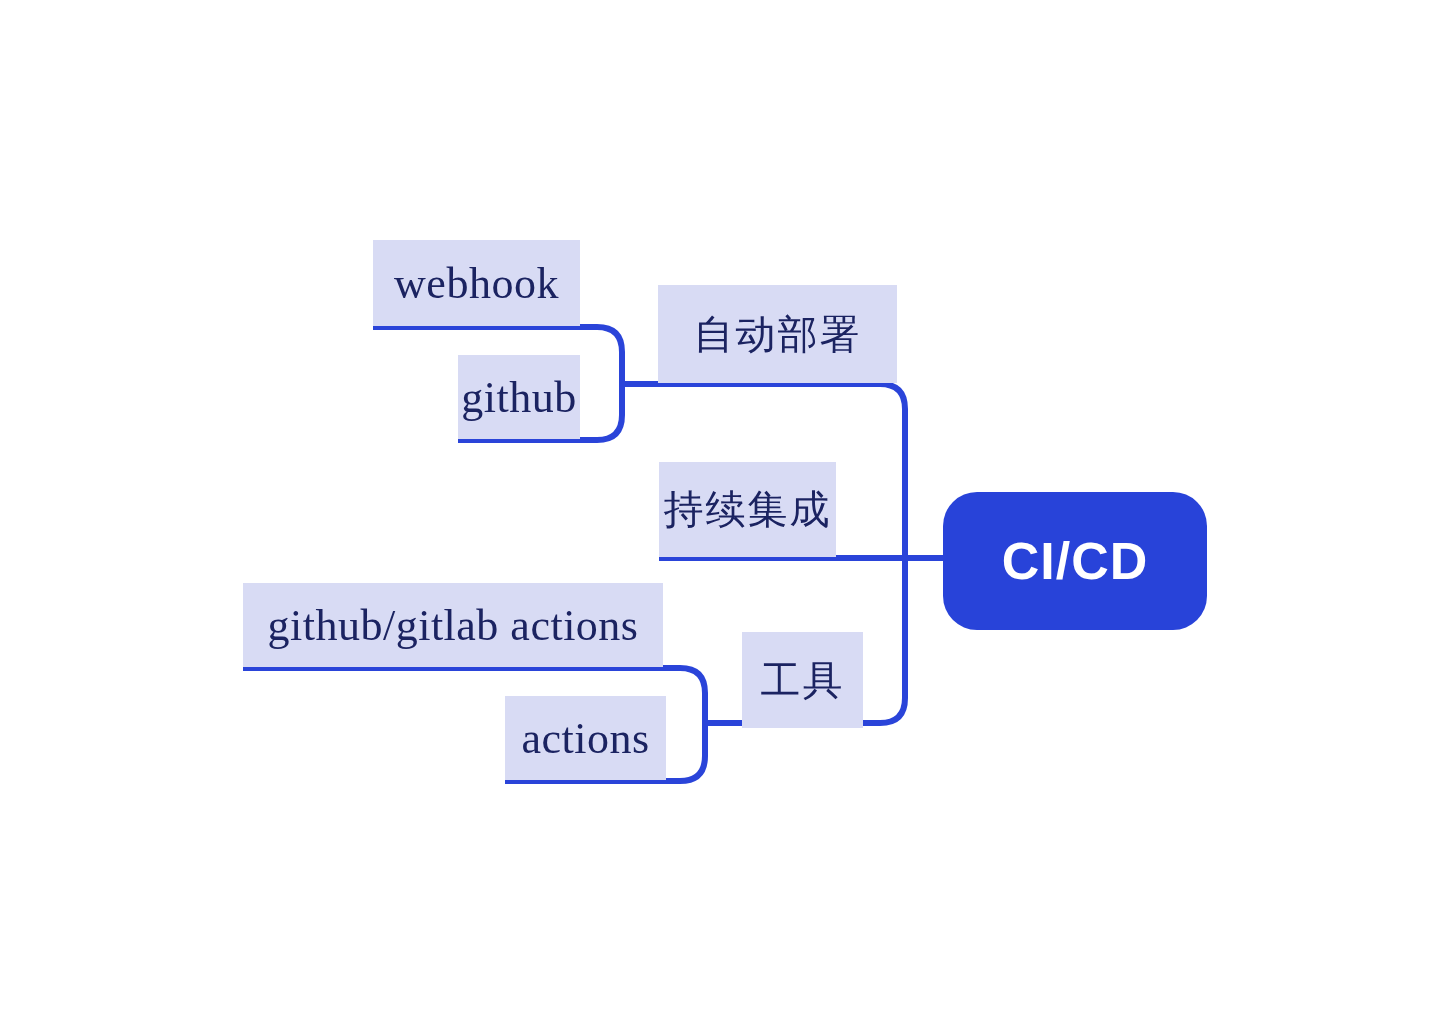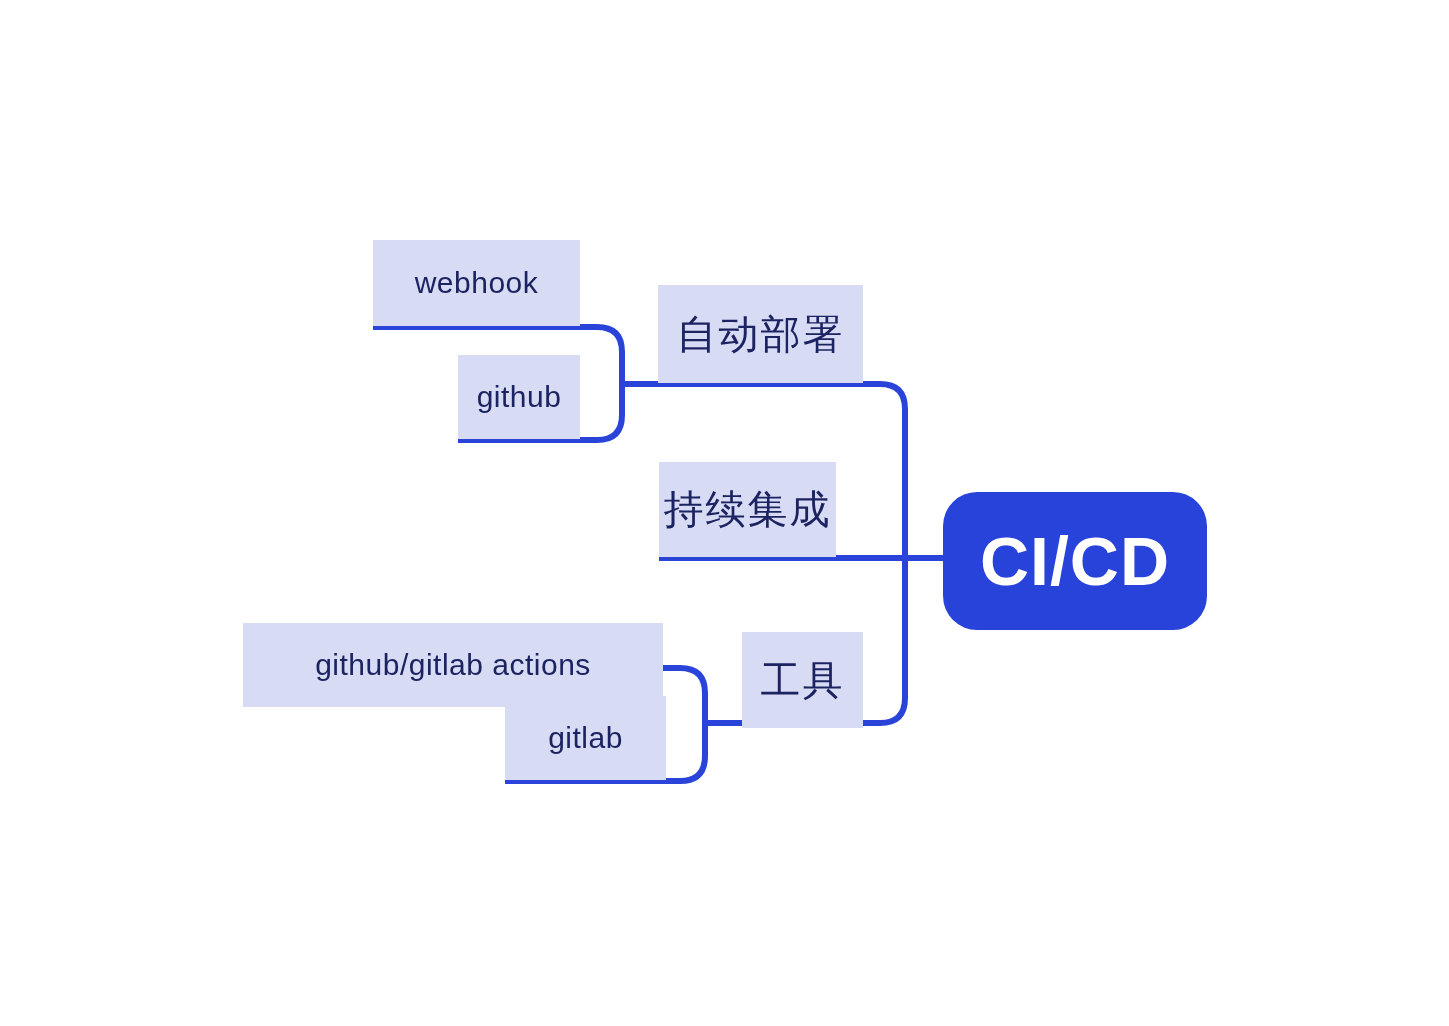--- a/index.html
+++ b/index.html
@@ -33,42 +33,43 @@
     display: flex;
     align-items: center;
     justify-content: center;
     box-sizing: border-box;
     background: var(--node-bg, #D8DBF4);
     color: var(--node-text, #1B2361);
     white-space: nowrap;
     cursor: default;
   }
   .node.latin {
-    font-size: 30px;
+    font-size: 44px;
     letter-spacing: 0.5px;
+    font-family: Liberation Serif, serif;
   }
   .node.cjk {
     font-size: 40px;
     letter-spacing: 2px;
   }
   .node.root {
     background: var(--root-bg, #2843D9);
     color: var(--root-text, #ffffff);
     border-radius: 34px;
-    font-size: 68px;
+    font-size: 52px;
     font-weight: 600;
     letter-spacing: 1px;
     z-index: 2;
   }
   
   #n-webhook  { left: 373px; top: 240px; width: 207px; height: 86px; }
   #n-shell    { left: 458px; top: 355px; width: 122px; height: 84px; }
-  #n-autodeploy { left: 658px; top: 285px; width: 205px; height: 98px; }
+  #n-autodeploy { left: 658px; top: 285px; width: 239px; height: 98px; }
   #n-ci       { left: 659px; top: 462px; width: 177px; height: 95px; }
-  #n-actions  { left: 243px; top: 583px; width: 420px; height: 84px; margin-top: 40px; }
+  #n-actions  { left: 243px; top: 583px; width: 420px; height: 84px; }
   #n-jenkins  { left: 505px; top: 696px; width: 161px; height: 84px; }
   #n-tools    { left: 742px; top: 632px; width: 121px; height: 96px; }
   #n-root     { left: 943px; top: 492px; width: 264px; height: 138px; }
 </style>
 </head>
 <body>
 
 <div class="canvas">
 
   <svg class="connectors" viewBox="0 0 1449 1026" aria-hidden="true">
@@ -89,19 +90,19 @@
   <div class="node latin" id="n-webhook">webhook</div>
 
   <div class="node latin" id="n-shell">github</div>
 
   <div class="node cjk" id="n-autodeploy">自动部署</div>
 
   <div class="node cjk" id="n-ci">持续集成</div>
 
   <div class="node latin" id="n-actions">github/gitlab actions</div>
 
-  <div class="node latin" id="n-jenkins">gitlab</div>
+  <div class="node latin" id="n-jenkins">actions</div>
 
   <div class="node cjk" id="n-tools">工具</div>
 
   <div class="node root" id="n-root">CI/CD</div>
 
 </div>
 
 </body></html>

